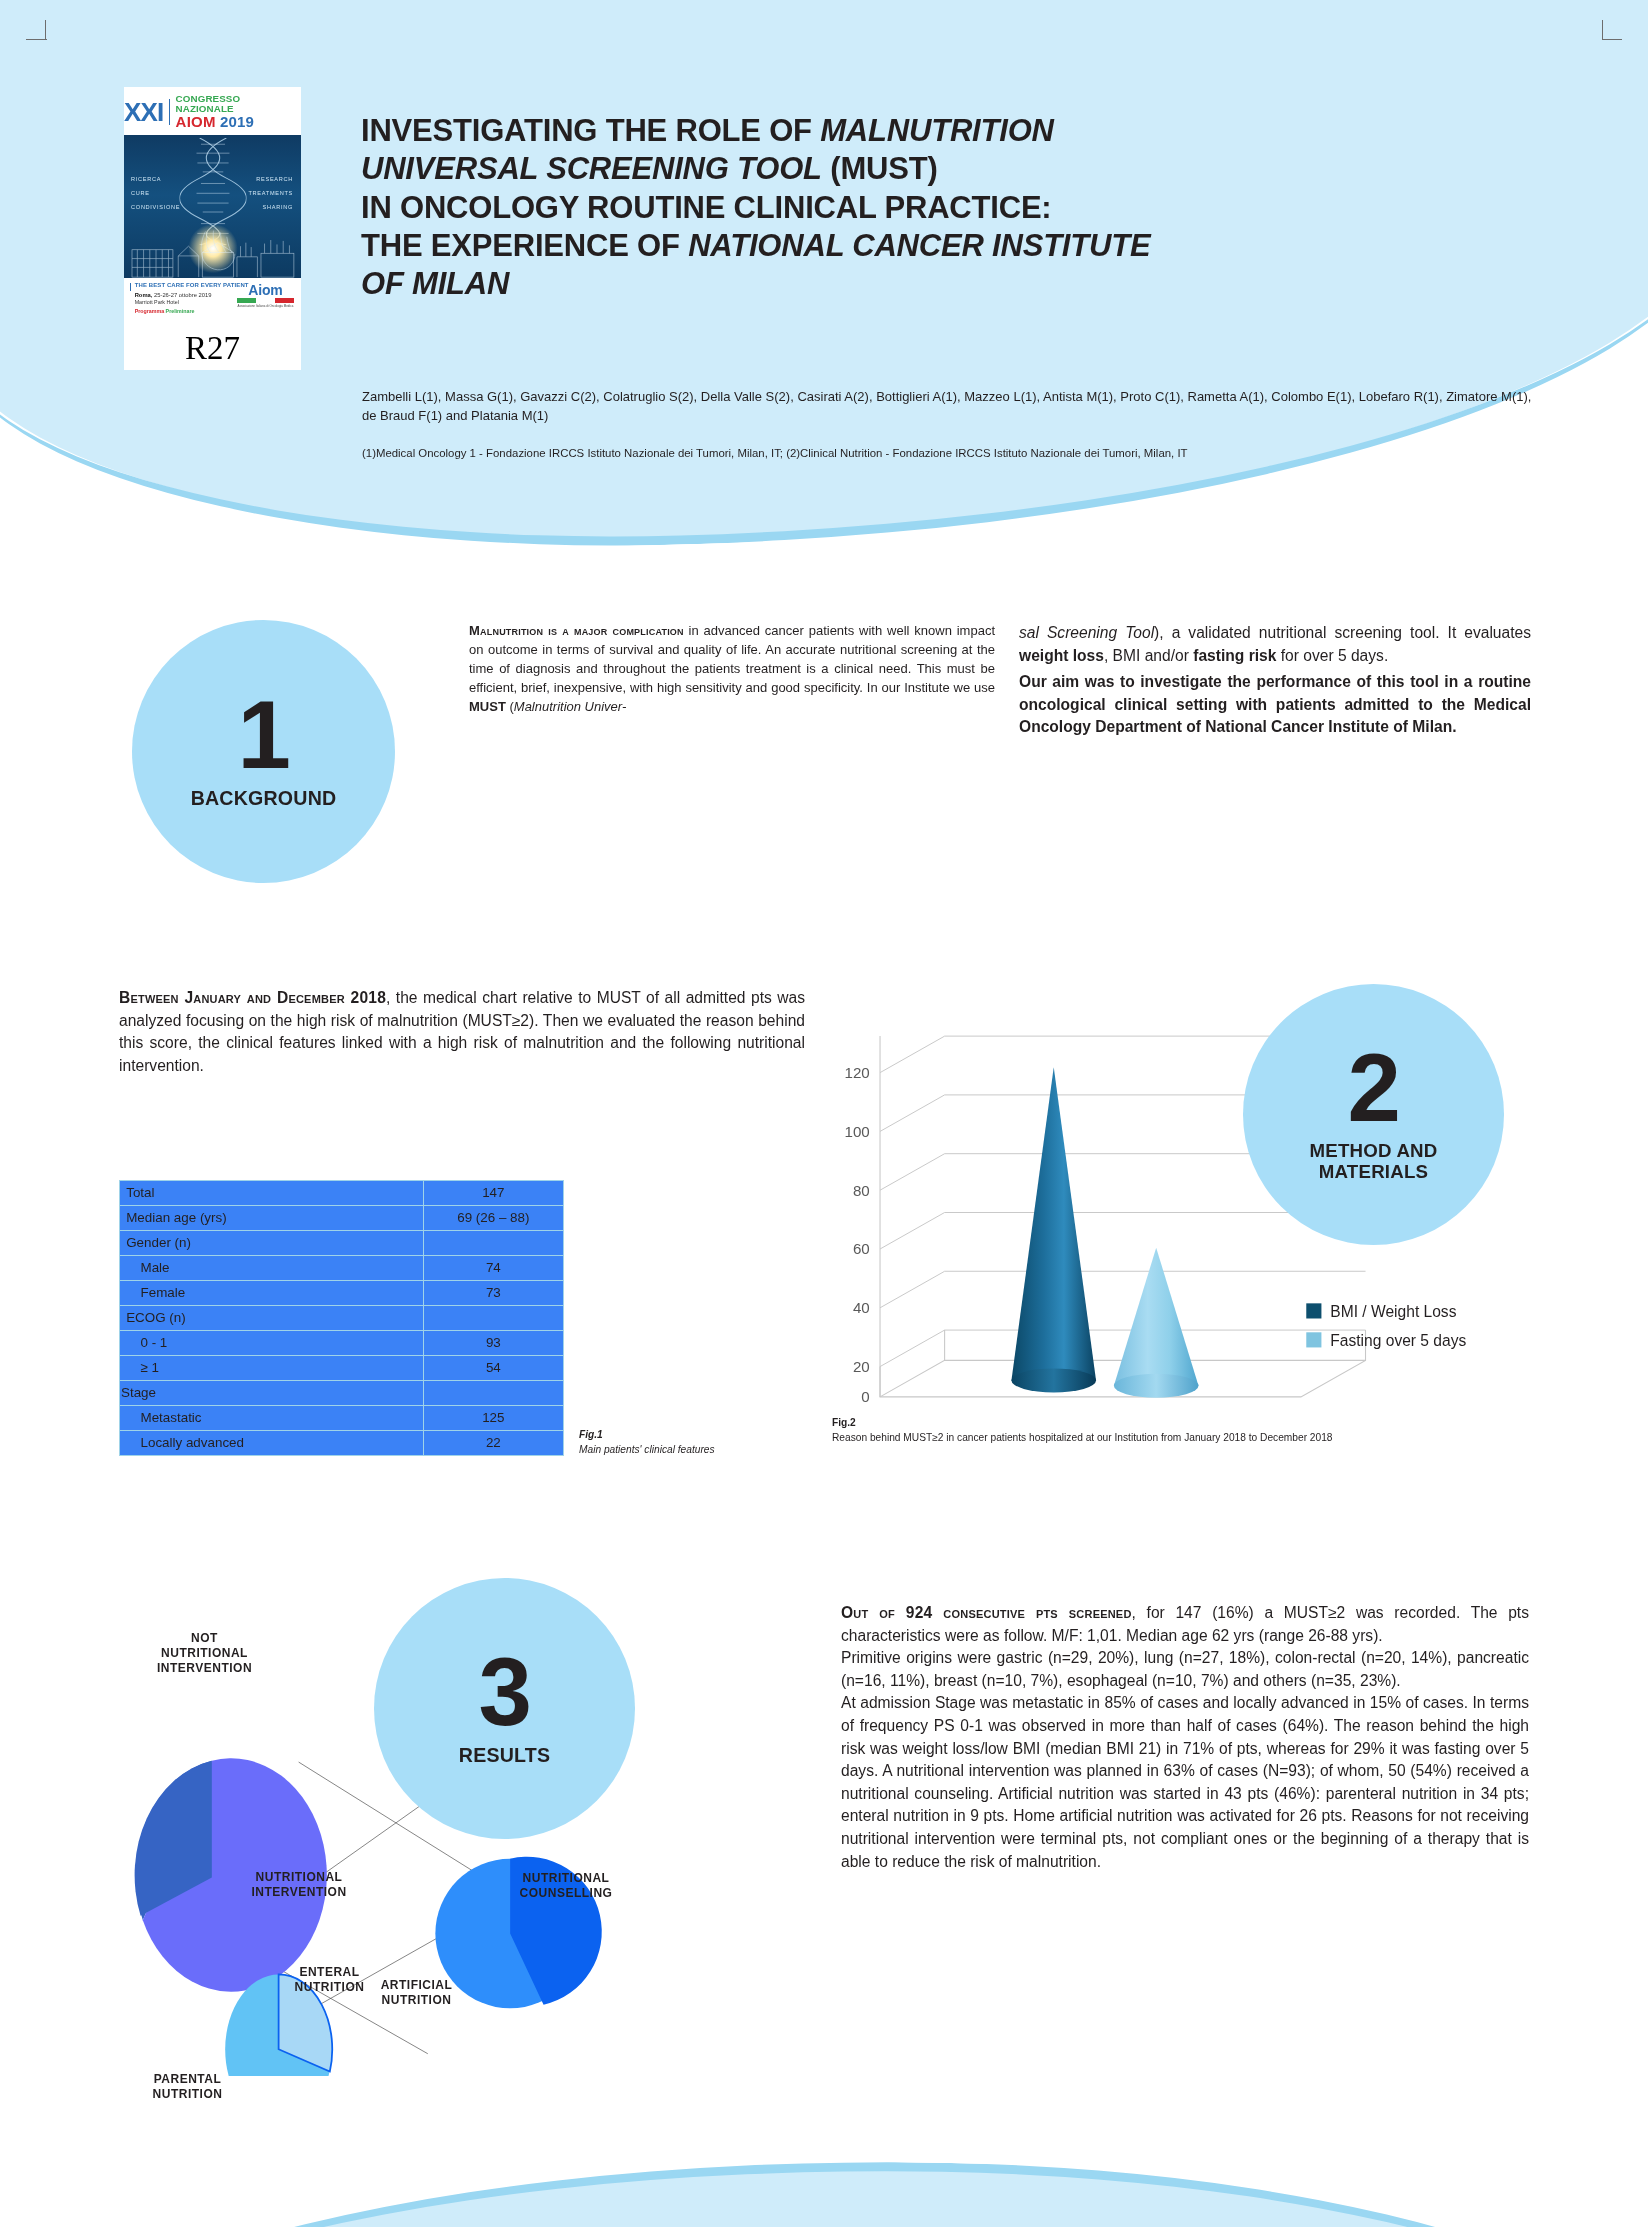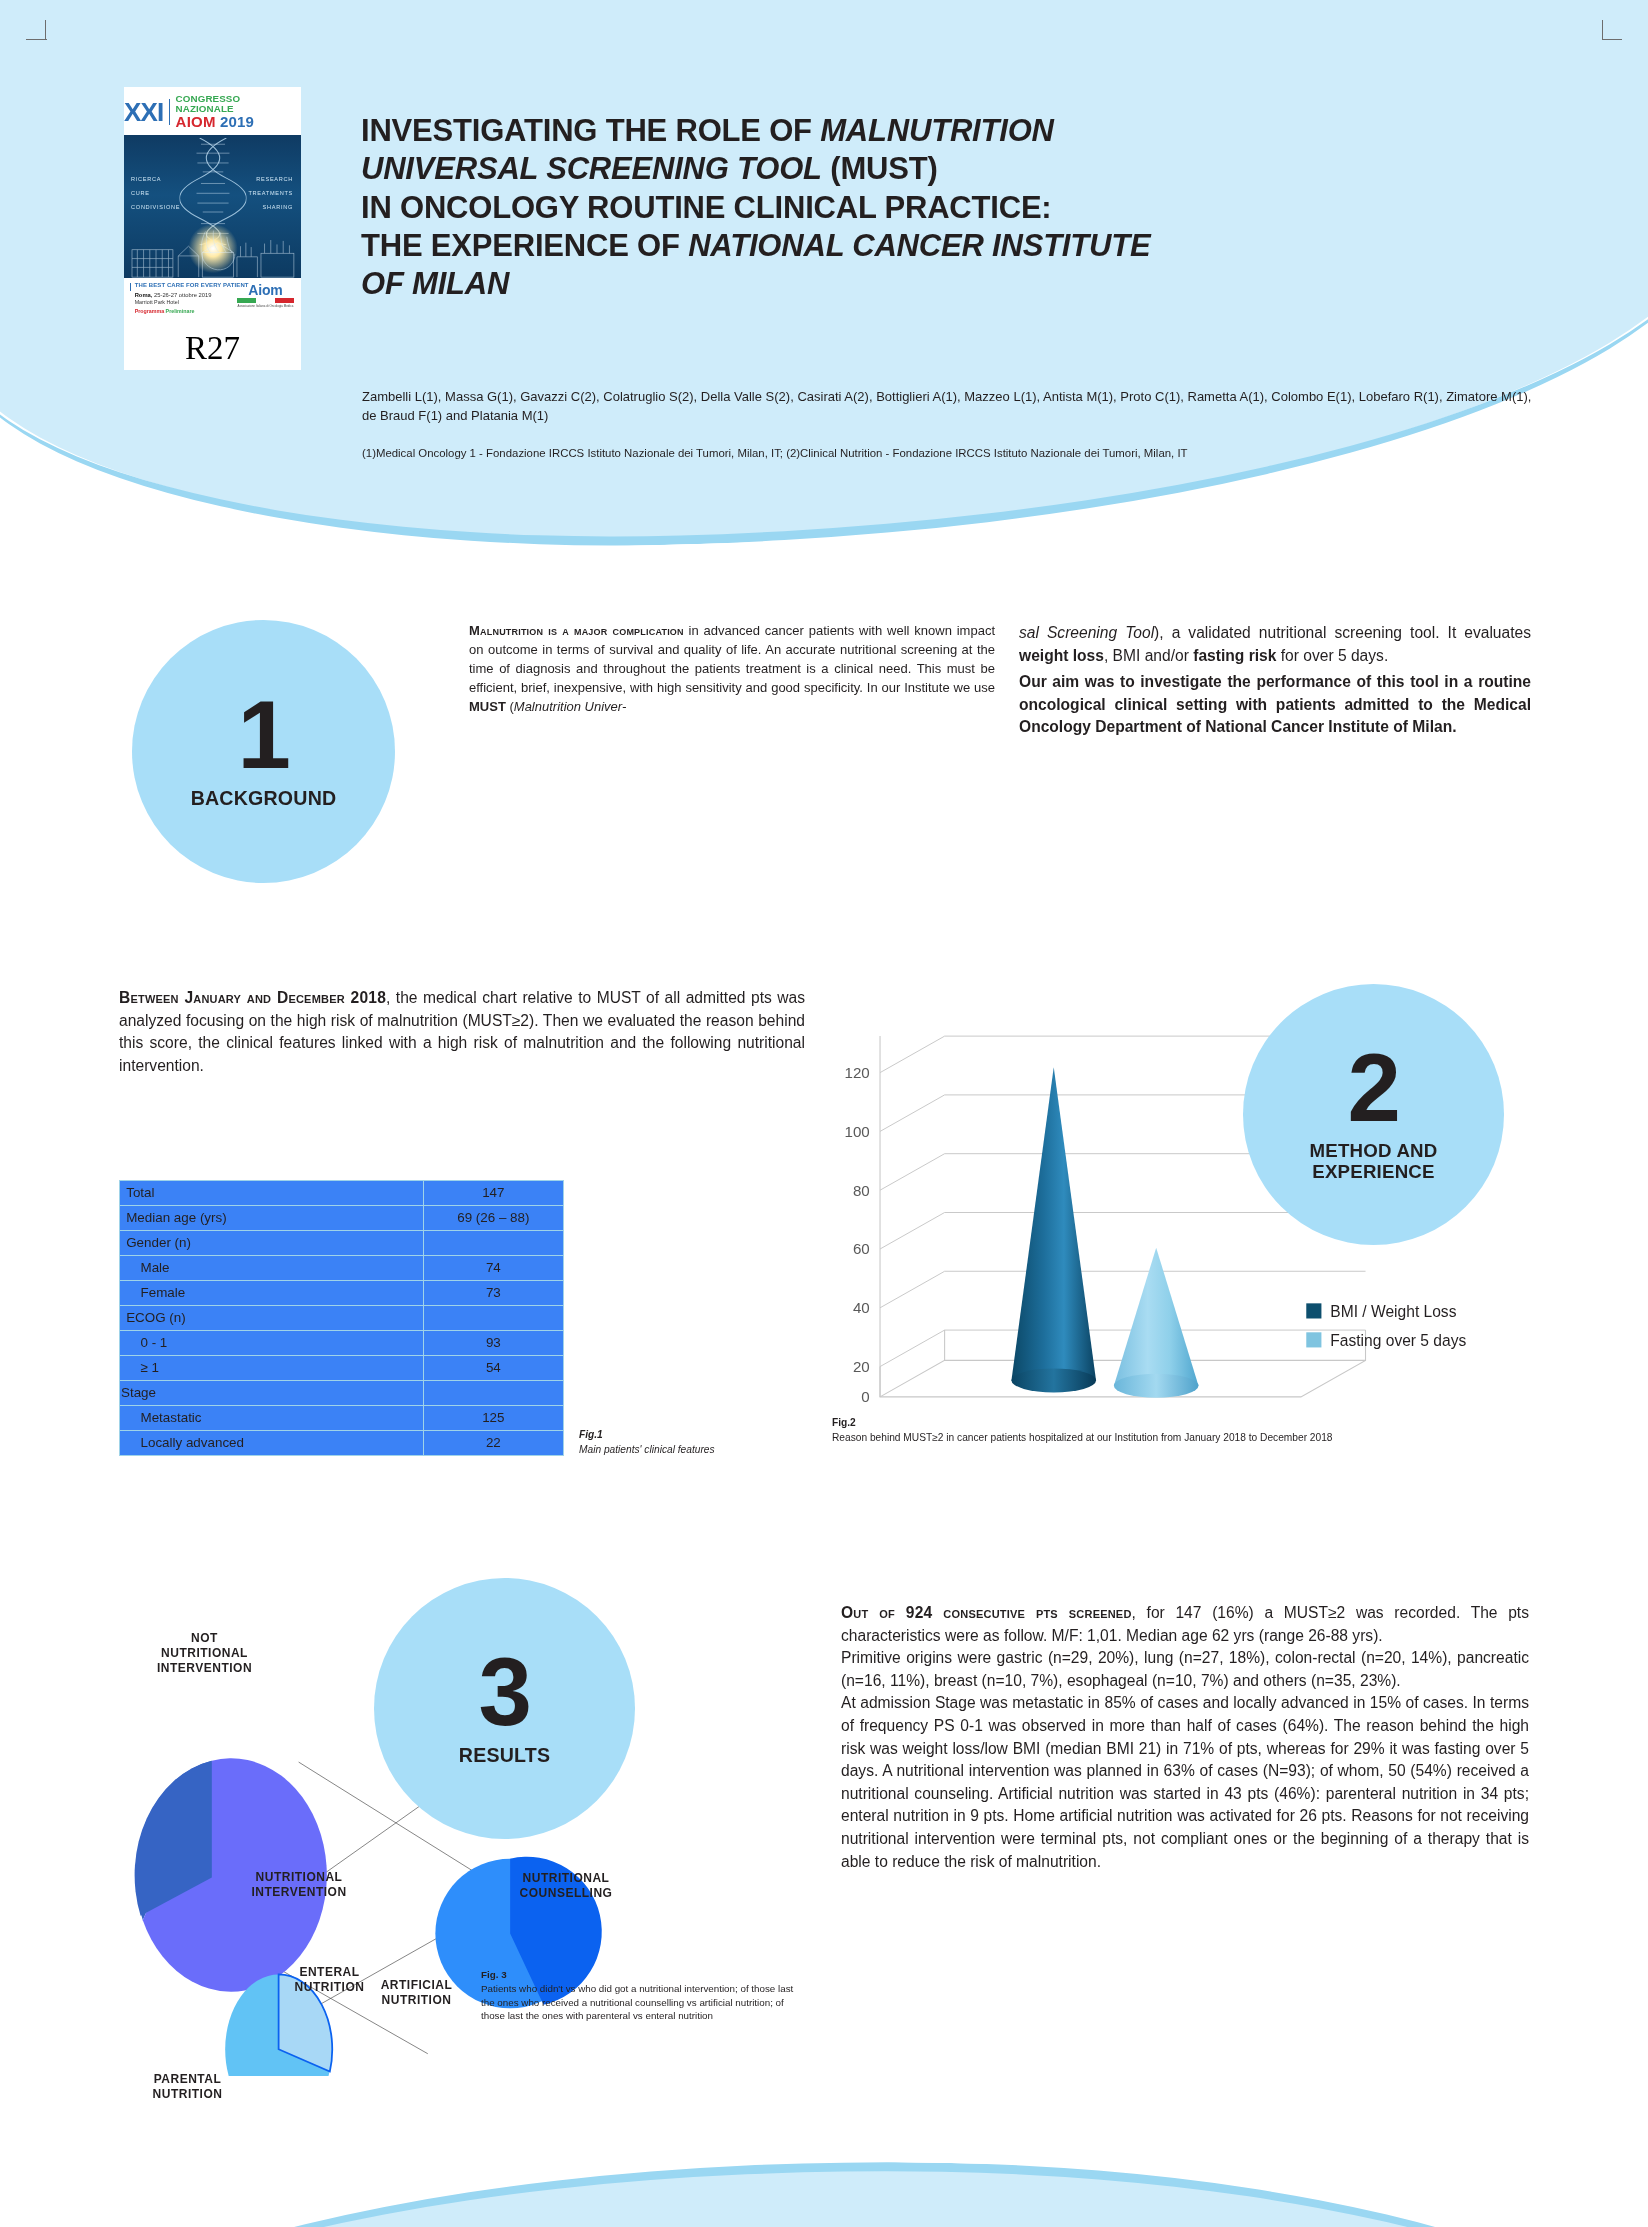--- a/index.html
+++ b/index.html
@@ -459,21 +459,21 @@
 
     <div class="figcap" id="fig2-cap">
       <span class="t">Fig.2</span>
       <span>Reason behind MUST≥2 in cancer patients hospitalized at our Institution from January 2018 to December 2018</span>
     </div>
 
     <div class="circ" id="circle-2">
       <div class="num">2</div>
       <div class="cap">
         <span>METHOD AND</span><br>
-        <span>EXPERIENCE</span>
+        <span>MATERIALS</span>
       </div>
     </div>
 
     <div class="circ" id="circle-3">
       <div class="num">3</div>
       <div class="cap">RESULTS</div>
     </div>
 
     <div class="body-txt" id="results-txt">
       <span class="lead">Out of 924 consecutive pts screened</span><span id="results-body">, for 147 (16%) a MUST≥2 was recorded. The pts characteristics were as follow. M/F: 1,01. Median age 62 yrs (range 26-88 yrs).<br>Primitive origins were gastric (n=29, 20%), lung (n=27, 18%), colon-rectal (n=20, 14%), pancreatic (n=16, 11%), breast (n=10, 7%), esophageal (n=10, 7%) and others (n=35, 23%).<br>At admission Stage was metastatic in 85% of cases and locally advanced in 15% of cases. In terms of frequency PS 0-1 was observed in more than half of cases (64%). The reason behind the high risk was weight loss/low BMI (median BMI 21) in 71% of pts, whereas for 29% it was fasting over 5 days. A nutritional intervention was planned in 63% of cases (N=93); of whom, 50 (54%) received a nutritional counseling. Artificial nutrition was started in 43 pts (46%): parenteral nutrition in 34 pts; enteral nutrition in 9 pts. Home artificial nutrition was activated for 26 pts. Reasons for not receiving nutritional intervention were terminal pts, not compliant ones or the beginning of a therapy that is able to reduce the risk of malnutrition.</span>
@@ -504,20 +504,16 @@
       </g>
     </svg>
 
     <div class="pielbl" style="left:129px;top:1631px;width:151px;z-index:9;position:absolute;">NOT<br>NUTRITIONAL<br>INTERVENTION</div>
     <div class="pielbl" style="left:232px;top:1870px;width:134px;z-index:9;position:absolute;">NUTRITIONAL<br>INTERVENTION</div>
     <div class="pielbl" style="left:499px;top:1871px;width:134px;z-index:9;position:absolute;">NUTRITIONAL<br>COUNSELLING</div>
     <div class="pielbl" style="left:361px;top:1978px;width:111px;z-index:9;position:absolute;">ARTIFICIAL<br>NUTRITION</div>
     <div class="pielbl" style="left:276px;top:1965px;width:107px;z-index:9;position:absolute;">ENTERAL<br>NUTRITION</div>
     <div class="pielbl" style="left:134px;top:2072px;width:107px;z-index:9;position:absolute;">PARENTAL<br>NUTRITION</div>
 
-    <div class="figcap" id="fig3-cap">
-      <span class="t">Fig. 3</span>
-      <span>Patients who didn't vs who did got a nutritional intervention; of those last the ones who received a nutritional counselling vs artificial nutrition; of those last the ones with parenteral vs enteral nutrition</span>
-    </div>
 
   </div>
 </div>
 
 
 </body></html>

